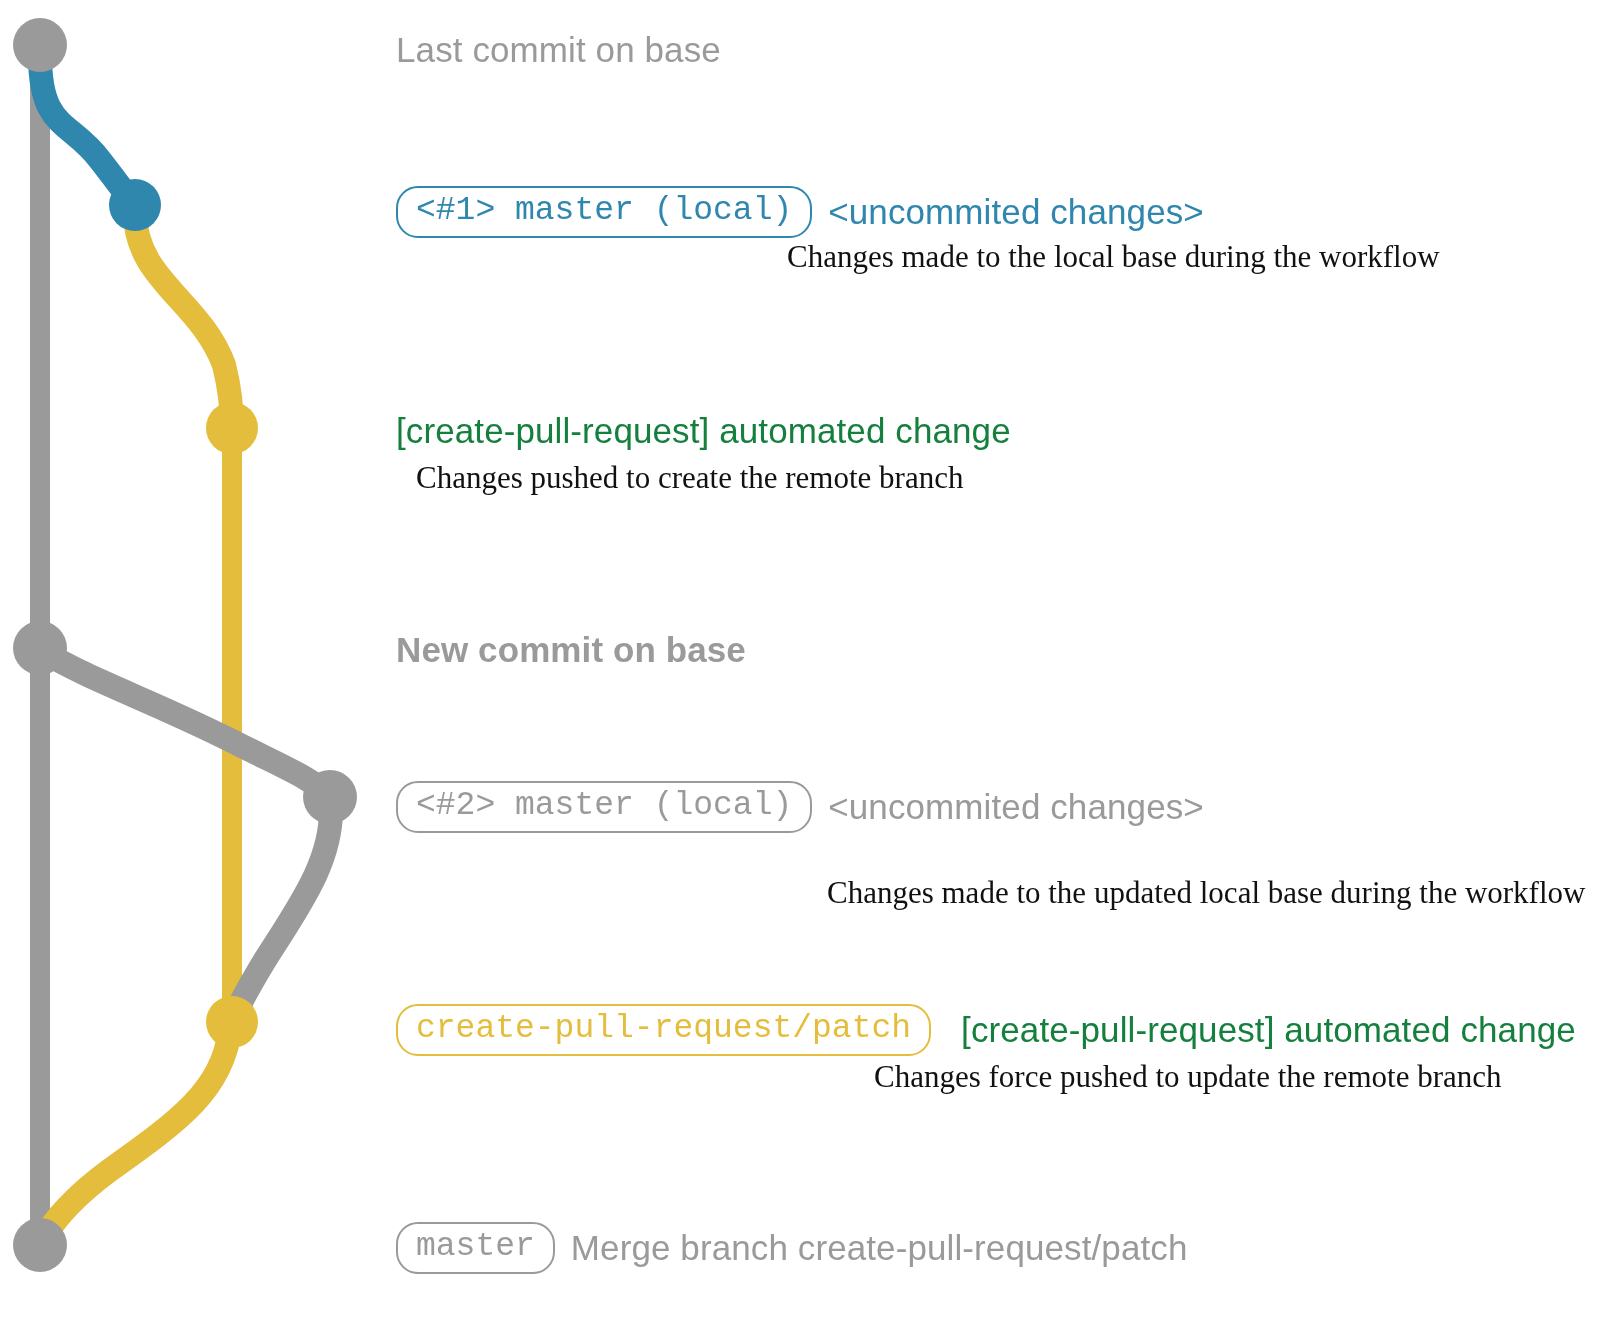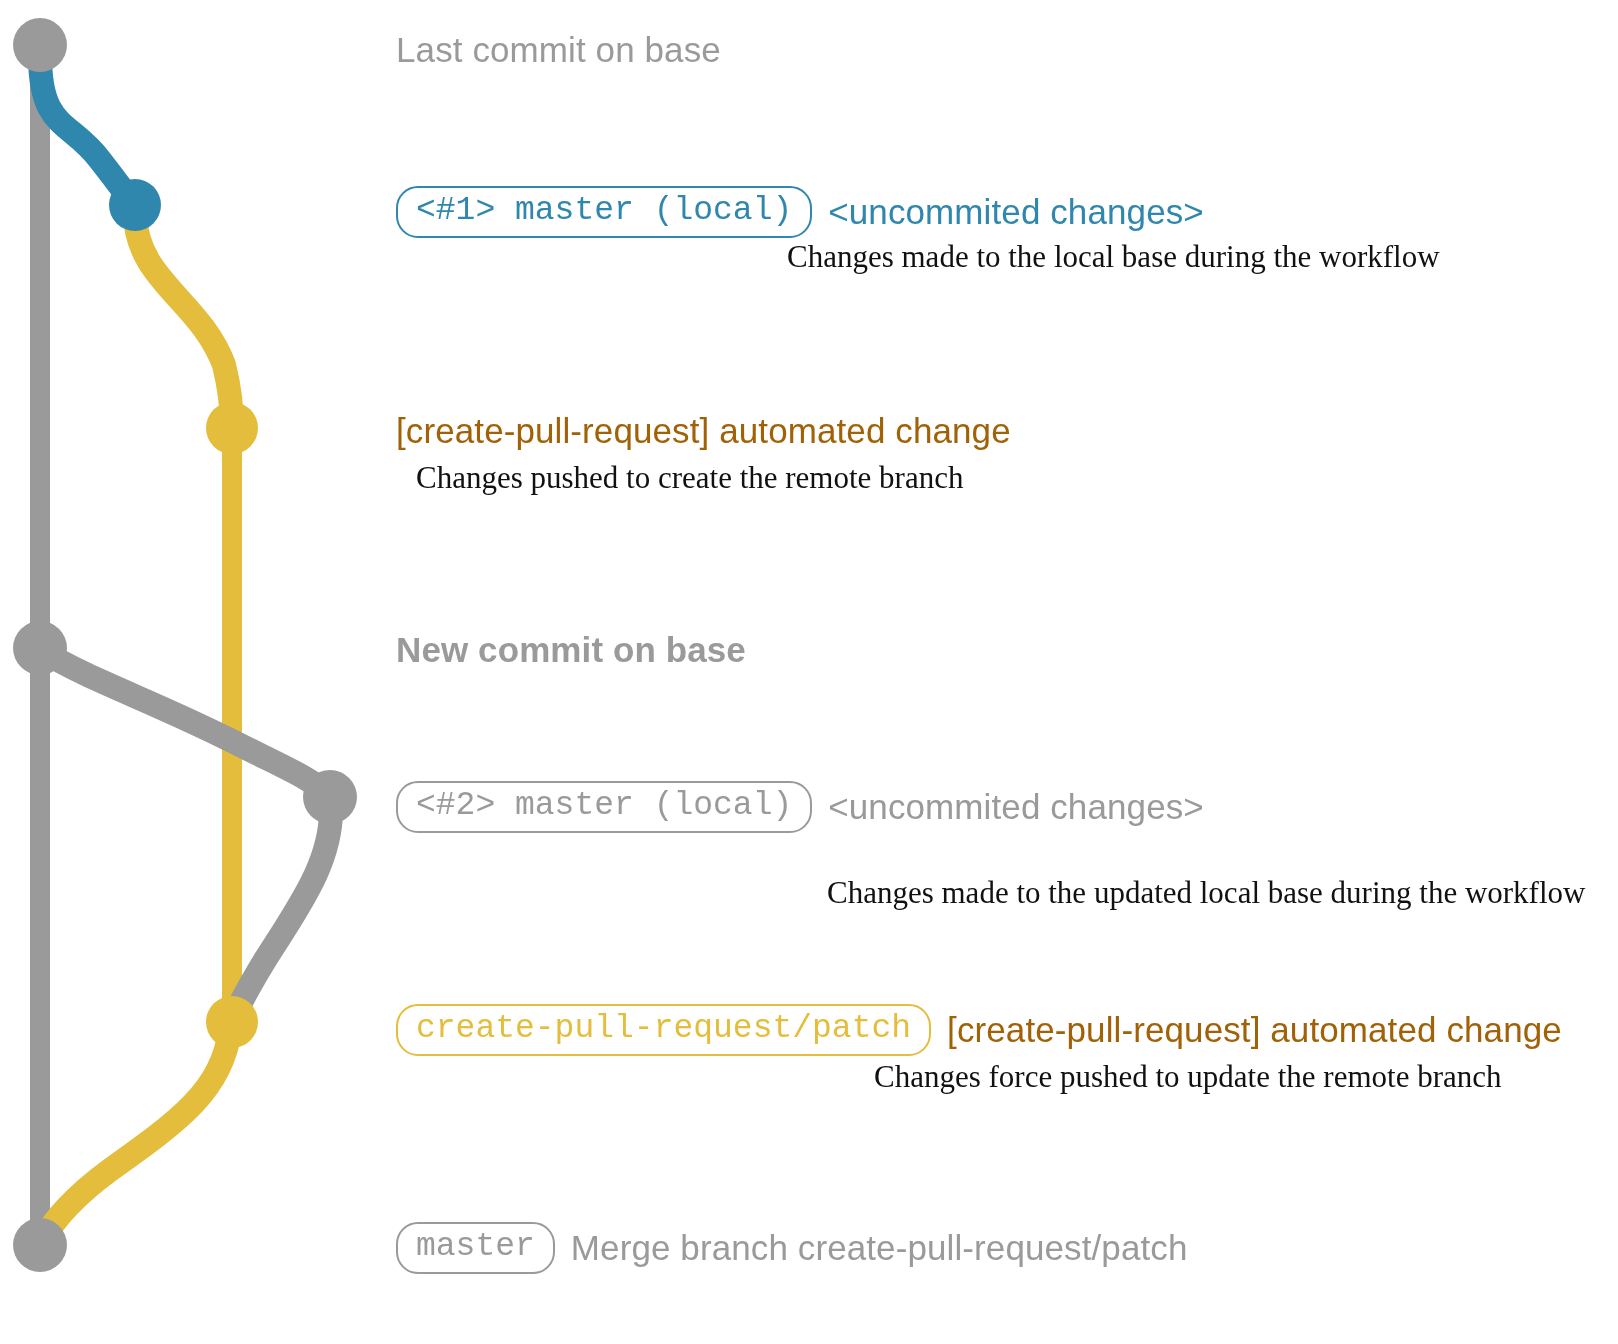--- a/index.html
+++ b/index.html
@@ -62,21 +62,21 @@
   .chip.yellow { border-color: #e4bd3c; color: #e4bd3c; }
   .chip.gray   { border-color: #9a9a9a; color: #9a9a9a; }
 
   .commit-msg {
     font-family: "Liberation Sans", sans-serif;
     font-size: 35px;
     margin-left: 16px;
     letter-spacing: 0.1px;
   }
   .commit-msg.blue   { color: #2f87ae; }
-  .commit-msg.yellow { color: #a16207; }
+  .commit-msg.yellow { color: #15803d; }
   .commit-msg.gray   { color: #9a9a9a; }
 
   .desc {
     position: absolute;
     font-family: "Liberation Serif", serif;
     font-size: 31px;
     color: #111111;
     white-space: nowrap;
   }
 </style>
@@ -128,21 +128,21 @@
   <div class="row" style="left:396px; top:630px;font-weight:bold;">
     <span class="plain-title">New commit on base</span>
   </div>
 
   <div class="row" style="left:396px; top:781px;align-items:center;">
     <span class="chip gray">&lt;#2&gt; master (local)</span>
     <span class="commit-msg gray">&lt;uncommited changes&gt;</span>
   </div>
   <div class="desc" style="left:787px; top:875px;margin-left:40px;">Changes made to the updated local base during the workflow</div>
 
-  <div class="row" style="left:396px; top:1004px;">
+  <div class="row" style="left:396px; top:1004px;gap:14px;">
     <span class="chip yellow">create-pull-request/patch</span>
     <span class="commit-msg yellow">[create-pull-request] automated change</span>
   </div>
   <div class="desc" style="left:874px; top:1059px;">Changes force pushed to update the remote branch</div>
 
   <div class="row" style="left:396px; top:1222px;justify-content:center;">
     <span class="chip gray">master</span>
     <span class="commit-msg gray">Merge branch create-pull-request/patch</span>
   </div>
 

